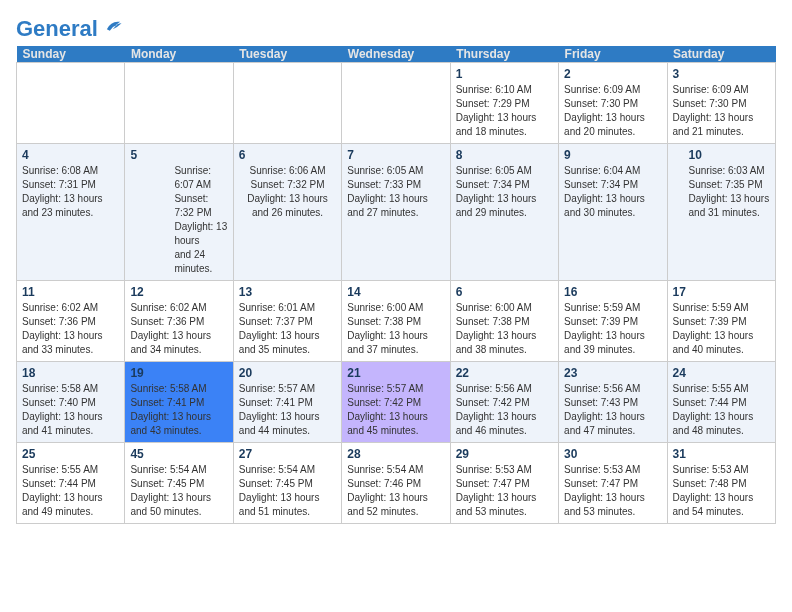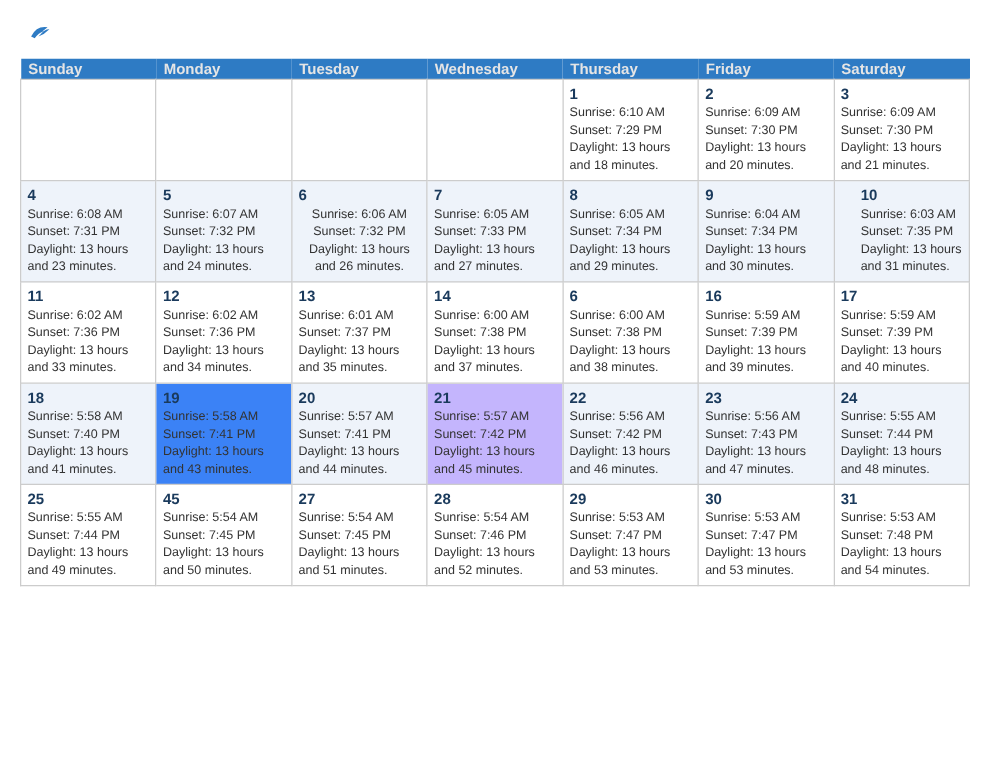--- a/index.html
+++ b/index.html
@@ -82,20 +82,23 @@
     .empty-cell {
       background: #fff !important;
     }
   </style>
 </head>
 <body>
 
 <div class="header">
   <div class="logo">
     <div style="display:flex;align-items:center;">
+      <span class="logo-text">
+        <span>General</span>
+      </span>
       <span style="margin-left:3px;">
         <svg width="22" height="22" viewBox="0 0 30 30">
           <path d="M8 18 Q14 6 26 8 Q20 12 18 16 Q22 10 28 10 Q22 16 16 18 Q20 14 22 12 Q16 14 12 20Z" fill="#2e7bc4"></path>
         </svg>
       </span>
     </div>
     <span class="logo-text" style="color:#2e7bc4;font-size:20px;margin-top:-4px;"></span>
   </div>
   <div class="title-area">
     <div class="month-year"></div>
@@ -146,21 +149,21 @@
       <tr>
         <td style="background: rgb(238, 243, 250);">
           <span class="day-num">4</span>
           <div class="day-info" style="white-space: pre-line;">Sunrise: 6:08 AM
 Sunset: 7:31 PM
 Daylight: 13 hours
 and 23 minutes.</div>
         </td>
         <td style="background: rgb(238, 243, 250);">
           <span class="day-num">5</span>
-          <div class="day-info" style="white-space: pre-line;">Sunrise: 6:07 AM
+          <div class="day-info" style="white-space: pre-line; margin-left: 44px;">Sunrise: 6:07 AM
 Sunset: 7:32 PM
 Daylight: 13 hours
 and 24 minutes.</div>
         </td>
         <td style="background: rgb(238, 243, 250);">
           <span class="day-num">6</span>
           <div class="day-info" style="white-space: pre-line; text-align: center;">Sunrise: 6:06 AM
 Sunset: 7:32 PM
 Daylight: 13 hours
 and 26 minutes.</div>

